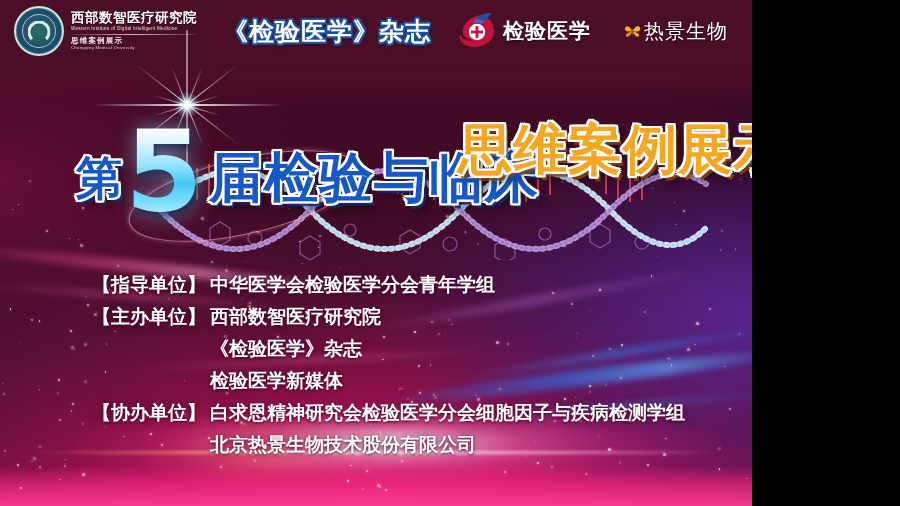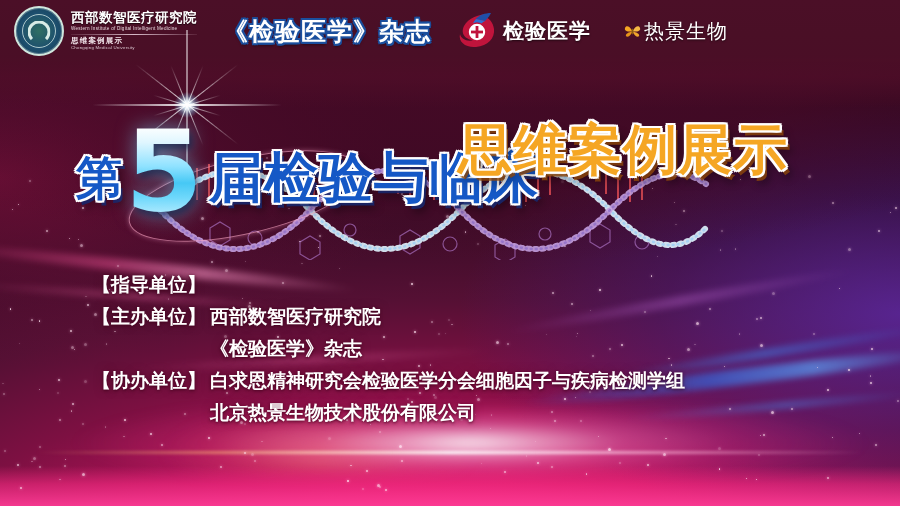--- a/index.html
+++ b/index.html
@@ -1,18 +1,18 @@
 <!DOCTYPE html>
 <html><head>
 <meta charset="utf-8">
 <style>
   html,body{margin:0;padding:0;background:#000;}
   body{width:900px;height:506px;overflow:hidden;font-family:"Liberation Sans","DejaVu Sans",sans-serif;}
 
-  #poster{position:relative;width:900px;height:506px;overflow:hidden;background:#5a0f2a;}
+  #poster{position:relative;width:752px;height:506px;overflow:hidden;background:#5a0f2a;}
 
   
   .bg-base{position:absolute;inset:0;
     background:
       radial-gradient(120% 80% at 50% 112%, #ff2f86 0%, #e01f6e 14%, #b4145a 30%, #7d1042 48%, #551034 66%, #3d0c28 84%, #30081f 100%);
   }
   .bg-purple-right{position:absolute;inset:0;
     background:
       radial-gradient(70% 60% at 100% 62%, rgba(90,40,160,.85) 0%, rgba(70,30,130,.45) 38%, rgba(50,20,90,0) 70%),
       radial-gradient(60% 50% at 0% 35%, rgba(150,20,70,.55) 0%, rgba(120,15,60,.18) 50%, rgba(100,10,50,0) 75%);
@@ -519,27 +519,29 @@
       <span class="big5">5</span>
       <span class="t-blue t-line1b">届检验与临床</span>
     </div>
     <div class="t-orange">思维案例展示</div>
   </div>
 
   <div class="credits">
 
     <div class="cr-row">
       <div class="cr-label">【指导单位】</div>
+      <div class="cr-value">中华医学会检验医学分会青年学组</div>
     </div>
 
     <div class="cr-row">
       <div class="cr-label">【主办单位】</div>
       <div class="cr-value">西部数智医疗研究院</div>
     </div>
     <div class="cr-sub">《检验医学》杂志</div>
+    <div class="cr-sub">检验医学新媒体</div>
 
     <div class="cr-row">
       <div class="cr-label">【协办单位】</div>
       <div class="cr-value">白求恩精神研究会检验医学分会细胞因子与疾病检测学组</div>
     </div>
     <div class="cr-sub">北京热景生物技术股份有限公司</div>
   </div>
 
 </div>
 

